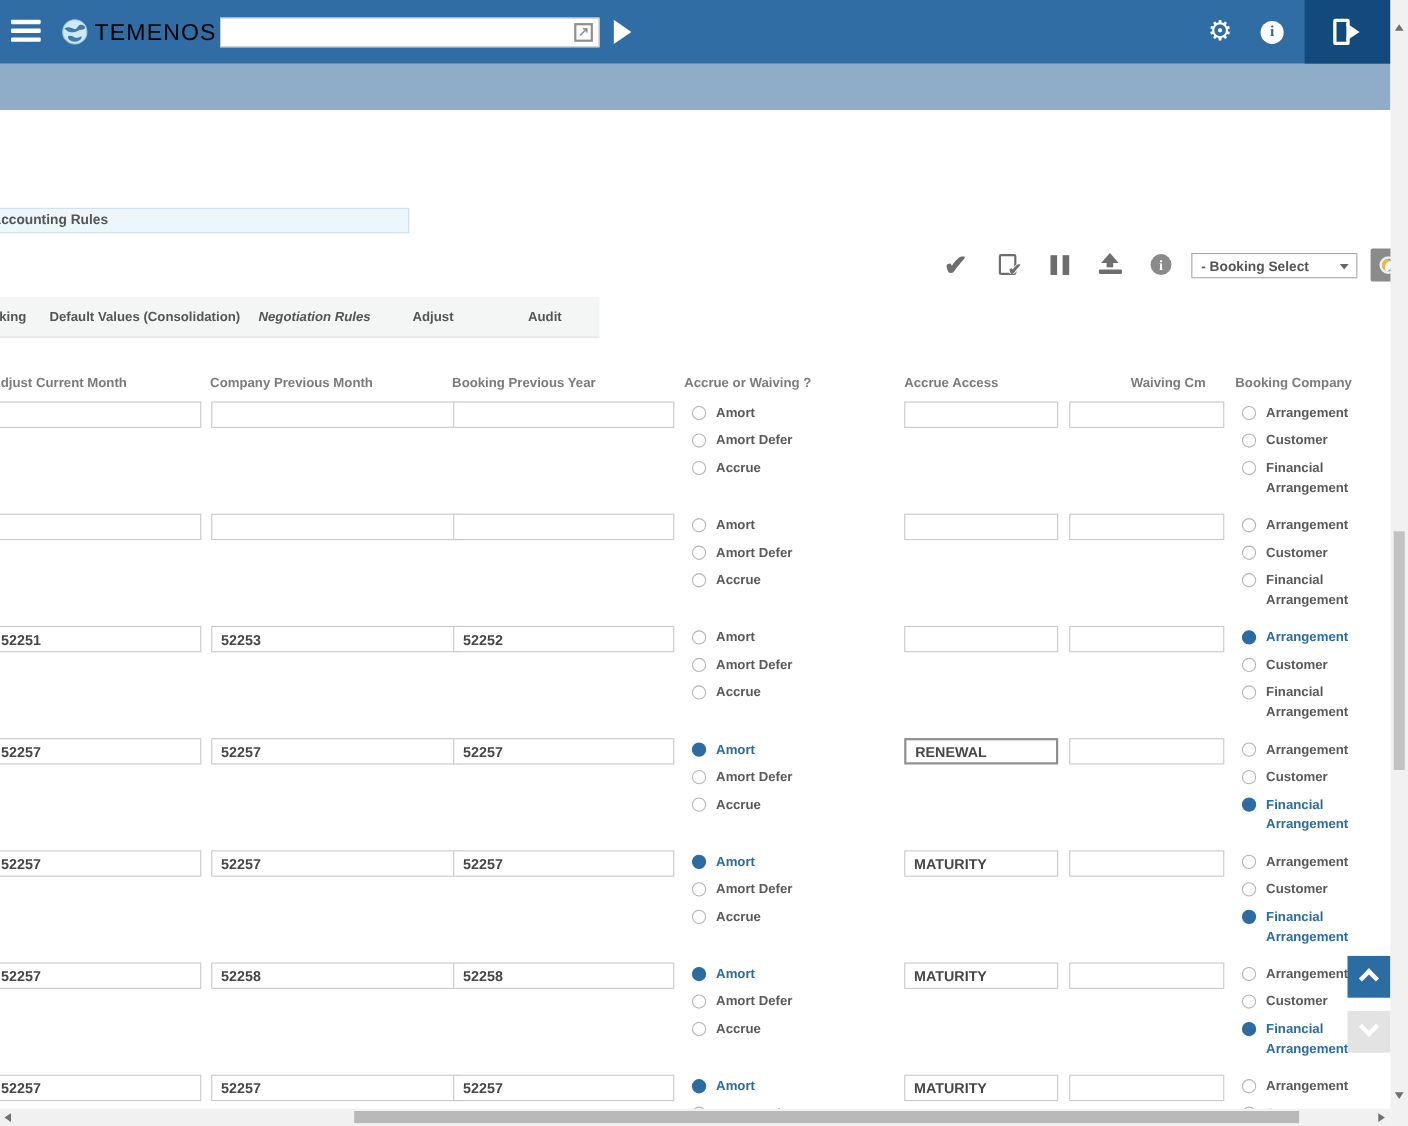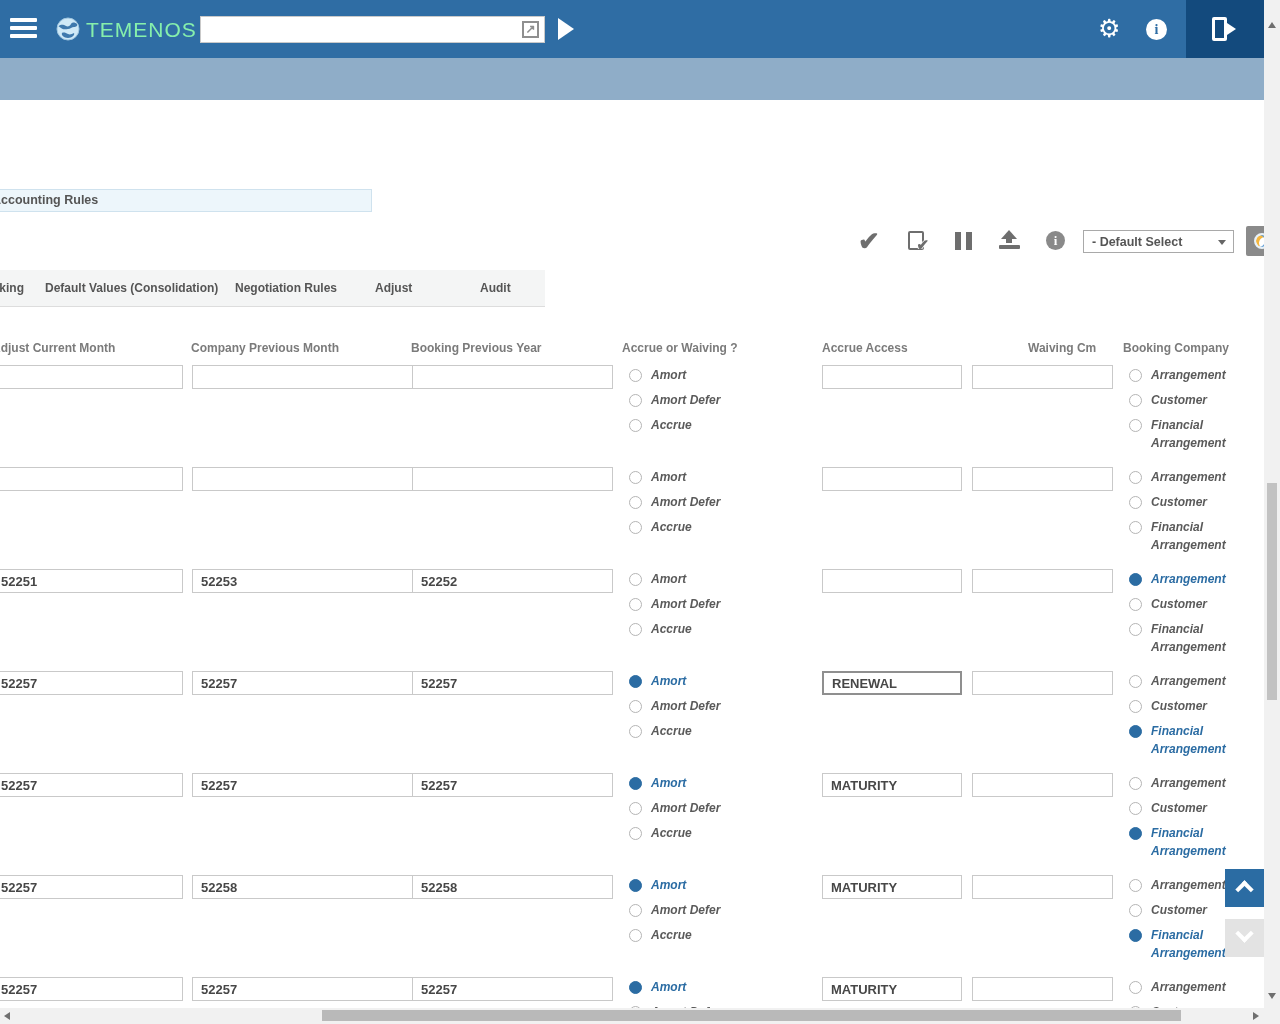--- a/index.html
+++ b/index.html
@@ -8,21 +8,21 @@
   .viewport { position:relative; width:1280px; height:1024px; overflow:hidden; background:#fff; }
 
   
   .topbar { position:absolute; left:0; top:0; width:1264px; height:58px; background:#2f6da4; z-index:5; }
   .subbar { position:absolute; left:0; top:58px; width:1264px; height:42px; background:#8fadc8; z-index:5; }
 
   .hamburger { position:absolute; left:10px; top:18px; width:27px; height:22px; cursor:pointer; }
   .hamburger span { display:block; width:27px; height:4px; background:#fff; border-radius:1px; margin-bottom:4px; }
 
   .globe { position:absolute; left:56px; top:17px; width:24px; height:24px; }
-  .brand { position:absolute; left:86px; top:18px; color:#86efac; font-size:21px; font-weight:400; letter-spacing:1px; }
+  .brand { position:absolute; left:86px; top:18px; color:#000000; font-size:21px; font-weight:400; letter-spacing:1px; }
 
   .search-box { position:absolute; left:200px; top:16px; width:345px; height:27px; background:#fff; border:1px solid #c9c9c9; }
   .search-input { position:absolute; left:4px; top:1px; width:310px; height:23px; border:none; outline:none;
                   font:700 13px "Liberation Sans",sans-serif; color:#444; background:transparent; }
   .go-icon { position:absolute; right:5px; top:4px; width:17px; height:17px; border:2px solid #8f8f8f;
              color:#8f8f8f; font-size:12px; font-weight:700; text-align:center; line-height:13px; }
   .play-btn { position:absolute; left:558px; top:18px; width:0; height:0;
               border-left:16px solid #fff; border-top:11px solid transparent; border-bottom:11px solid transparent; cursor:pointer; }
 
   .gear-btn { position:absolute; left:1098px; top:14px; color:#fff; font-size:25px; line-height:28px; cursor:pointer; }
@@ -63,42 +63,42 @@
                     background:#fff; border:2px solid #e8f1f8; box-shadow:inset -3px 0 0 #5b9bd5, inset 3px 2px 0 #f4b63f; }
 
   
   .scrolled { position:absolute; left:-28px; top:0; width:1330px; height:1024px; z-index:1; }
 
   .title-box { position:absolute; left:0; top:189px; width:400px; height:23px; background:#edf6fb; border:1px solid #cfe2ee; }
   .title-text { position:absolute; left:19px; top:3px; font-size:12.5px; font-weight:700; color:#555; white-space:nowrap; }
 
   .tab-bar { position:absolute; left:0; top:270px; width:573px; height:37px; background:#f4f5f5; border-bottom:1px solid #ddd; }
   .tab { position:absolute; top:11px; font-size:12px; font-weight:700; color:#555; white-space:nowrap; cursor:pointer; }
-  .tab-0 { left:4px; } .tab-1 { left:73px; } .tab-2 { left:263px; } .tab-3 { left:403px; } .tab-4 { left:508px; }
+  .tab-0 { left:4px; } .tab-1 { left:73px; } .tab-2 { left:263px;font-style:italic; } .tab-3 { left:403px; } .tab-4 { left:508px; }
 
   .col-h { position:absolute; top:341px; font-size:12px; font-weight:700; color:#7b7b7b; white-space:nowrap; }
   .ch-0 { left:20px; } .ch-1 { left:219px; } .ch-2 { left:439px; } .ch-3 { left:650px; }
   .ch-4 { left:850px; } .ch-5 { left:1056px; } .ch-6 { left:1151px; }
 
   .rows { position:absolute; left:0; top:365px; width:1330px; }
   .row { position:absolute; left:0; width:1330px; height:102px; }
 
   .cell-input { position:absolute; top:0; height:24px; border:1px solid #c9c9c9; background:#fff; outline:none;
                 font:700 13px "Liberation Sans",sans-serif; color:#474747; padding:0 4px 0 8px; }
   .ci1 { left:20px; width:191px; } .ci2 { left:220px; width:228px; } .ci3 { left:440px; width:201px; }
   .ci4 { left:850px; width:140px; } .ci5 { left:1000px; width:141px; }
   .cell-input.focused { border:2px solid #8f8f8f; }
 
   .opt { position:absolute; cursor:pointer; }
   .opt1 { top:4px; } .opt2 { top:29px; } .opt3 { top:54px; }
   .amort-opt { left:657px; } .comp-opt { left:1157px; }
   .radio-circle { position:absolute; left:0; top:0; width:13px; height:13px; border-radius:50%;
                   border:1px solid #b5b5b5; background:#fff; }
   .radio-label { position:absolute; left:22px; top:-1px; font-size:12px; font-weight:700; color:#5a5a5a;
-                 line-height:15px; white-space:nowrap;font-style:italic; }
+                 line-height:15px; white-space:nowrap; }
   .comp-opt .radio-label { width:84px; white-space:normal; line-height:18px; top:-3px; }
   .opt.selected .radio-circle { background:#2b6ca3; border-color:#2b6ca3; }
   .opt.selected .radio-label { color:#2b6ca3; }
 
   
   .fab { position:absolute; width:39px; height:38px; cursor:pointer; z-index:8; }
   .fab-up { left:1225px; top:869px; background:#2b6ca3; }
   .fab-down { left:1225px; top:919px; background:#e3e3e3; }
   .chev { position:absolute; left:13px; width:13px; height:13px; border-top:4px solid #fff; border-right:4px solid #fff; }
   .chev-up { top:14px; transform:rotate(-45deg); }
@@ -404,21 +404,21 @@
         <span></span>
         <span></span>
       </div>
     <div class="t-icon icon-upload">
       <span class="tri"></span>
         <span class="stem"></span>
         <span class="base"></span>
     </div>
     <div class="t-icon icon-infoc">i</div>
     <div class="action-select">
-      <span class="val">- Default Select</span>
+      <span class="val">- Booking Select</span>
       <span class="caret"></span>
     </div>
     <div class="lang-btn">
       <span class="circ"></span>
     </div>
   </div>
 
   <div class="fab fab-up">
     <span class="chev chev-up"></span>
   </div>

